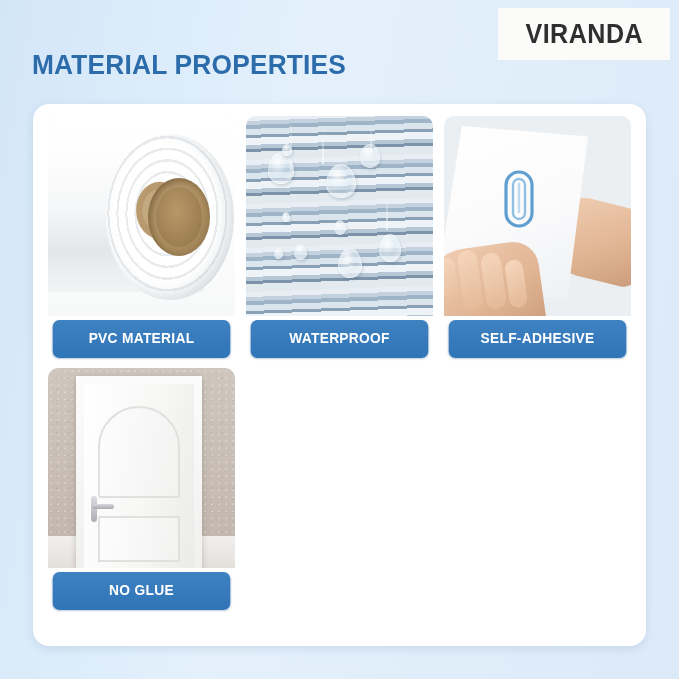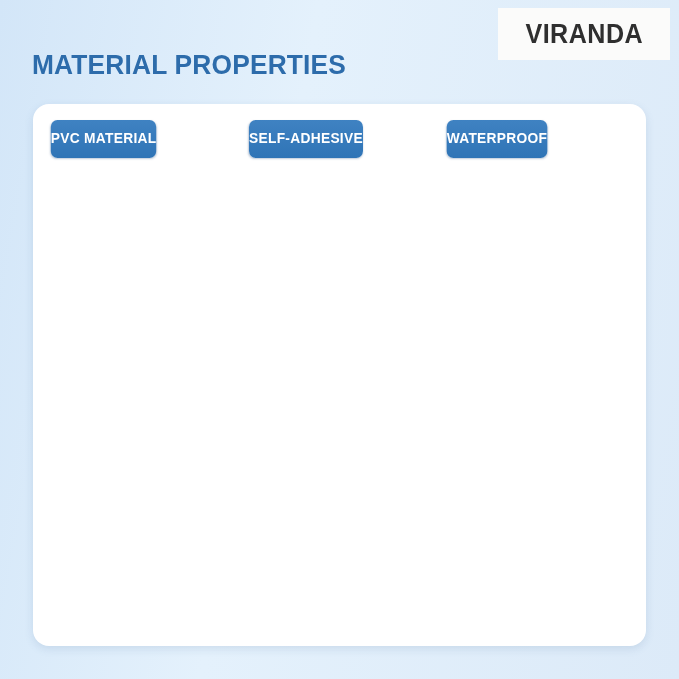--- a/index.html
+++ b/index.html
@@ -77,21 +77,21 @@
     top: 12px;
     width: 583px;
     display: flex;
     flex-wrap: wrap;
     gap: 10px 11px;
   }
 
   .tile {
     width: 187px;
     display: flex;
-    flex-direction: row;
+    flex-direction: column;
   }
 
   .photo {
     position: relative;
     height: 200px;
     border-radius: 10px 10px 0 0;
     overflow: hidden;
     background: #f3f5f7;
   }
 
@@ -281,20 +281,41 @@
             <div class="roll-core-in"></div>
           </div>
         </div>
       </div>
       <div class="label">PVC MATERIAL</div>
     </div>
 
 
     <div class="tile">
       <div class="photo">
+        <div class="wood-blue"></div>
+        <div class="trail" style="left:44px; top:6px; height:48px;"></div>
+        <div class="trail" style="left:76px; top:14px; height:34px;"></div>
+        <div class="trail" style="left:124px; top:8px; height:30px;"></div>
+        <div class="trail" style="left:140px; top:78px; height:36px;"></div>
+        <div class="drop" style="left:22px; top:36px; width:26px; height:32px;"></div>
+        <div class="drop" style="left:80px; top:48px; width:30px; height:34px;"></div>
+        <div class="drop" style="left:114px; top:28px; width:20px; height:24px;"></div>
+        <div class="drop" style="left:36px; top:28px; width:10px; height:12px;"></div>
+        <div class="drop" style="left:88px; top:104px; width:12px; height:15px;"></div>
+        <div class="drop" style="left:92px; top:132px; width:24px; height:30px;"></div>
+        <div class="drop" style="left:133px; top:118px; width:22px; height:28px;"></div>
+        <div class="drop" style="left:28px; top:132px; width:9px; height:11px;"></div>
+        <div class="drop" style="left:48px; top:128px; width:13px; height:16px;"></div>
+        <div class="drop" style="left:36px; top:96px; width:8px; height:10px;"></div>
+      </div>
+      <div class="label">WATERPROOF</div>
+    </div>
+
+    <div class="tile">
+      <div class="photo">
         <div class="adh">
           <div class="adh-marble"></div>
           <div class="hand-r"></div>
           <div class="adh-backing"></div>
           <div class="clip-icon">
             <svg width="34" height="62" viewBox="0 0 34 62">
               <rect x="4" y="4" width="26" height="54" rx="13" fill="none" stroke="#5f9ed1" stroke-width="3.2"></rect>
               <rect x="11" y="11" width="12" height="40" rx="6" fill="none" stroke="#8fc0e4" stroke-width="2.4"></rect>
               <line x1="17" y1="16" x2="17" y2="44" stroke="#bcd9ef" stroke-width="2.4" stroke-linecap="round"></line>
             </svg>
@@ -303,37 +324,33 @@
             <div class="finger" style="left:10px; top:6px; width:19px; height:54px;"></div>
             <div class="finger" style="left:32px; top:2px; width:20px; height:60px;"></div>
             <div class="finger" style="left:55px; top:8px; width:20px; height:56px;"></div>
             <div class="finger" style="left:78px; top:18px; width:18px; height:48px;"></div>
           </div>
         </div>
       </div>
       <div class="label">SELF-ADHESIVE</div>
     </div>
 
+
     <div class="tile">
       <div class="photo">
-        <div class="wood-blue"></div>
-        <div class="trail" style="left:44px; top:6px; height:48px;"></div>
-        <div class="trail" style="left:76px; top:14px; height:34px;"></div>
-        <div class="trail" style="left:124px; top:8px; height:30px;"></div>
-        <div class="trail" style="left:140px; top:78px; height:36px;"></div>
-        <div class="drop" style="left:22px; top:36px; width:26px; height:32px;"></div>
-        <div class="drop" style="left:80px; top:48px; width:30px; height:34px;"></div>
-        <div class="drop" style="left:114px; top:28px; width:20px; height:24px;"></div>
-        <div class="drop" style="left:36px; top:28px; width:10px; height:12px;"></div>
-        <div class="drop" style="left:88px; top:104px; width:12px; height:15px;"></div>
-        <div class="drop" style="left:92px; top:132px; width:24px; height:30px;"></div>
-        <div class="drop" style="left:133px; top:118px; width:22px; height:28px;"></div>
-        <div class="drop" style="left:28px; top:132px; width:9px; height:11px;"></div>
-        <div class="drop" style="left:48px; top:128px; width:13px; height:16px;"></div>
-        <div class="drop" style="left:36px; top:96px; width:8px; height:10px;"></div>
+        <div class="room">
+          <div class="wall-tex"></div>
+          <div class="baseboard"></div>
+          <div class="door-frame">
+            <div class="door">
+              <div class="panel-top"></div>
+              <div class="panel-bot"></div>
+              <div class="handle-plate"></div>
+              <div class="handle"></div>
+            </div>
+          </div>
+        </div>
       </div>
-      <div class="label">WATERPROOF</div>
+      <div class="label">NO GLUE</div>
     </div>
-
-
 
   </div>
 </div>
 
 </body></html>

